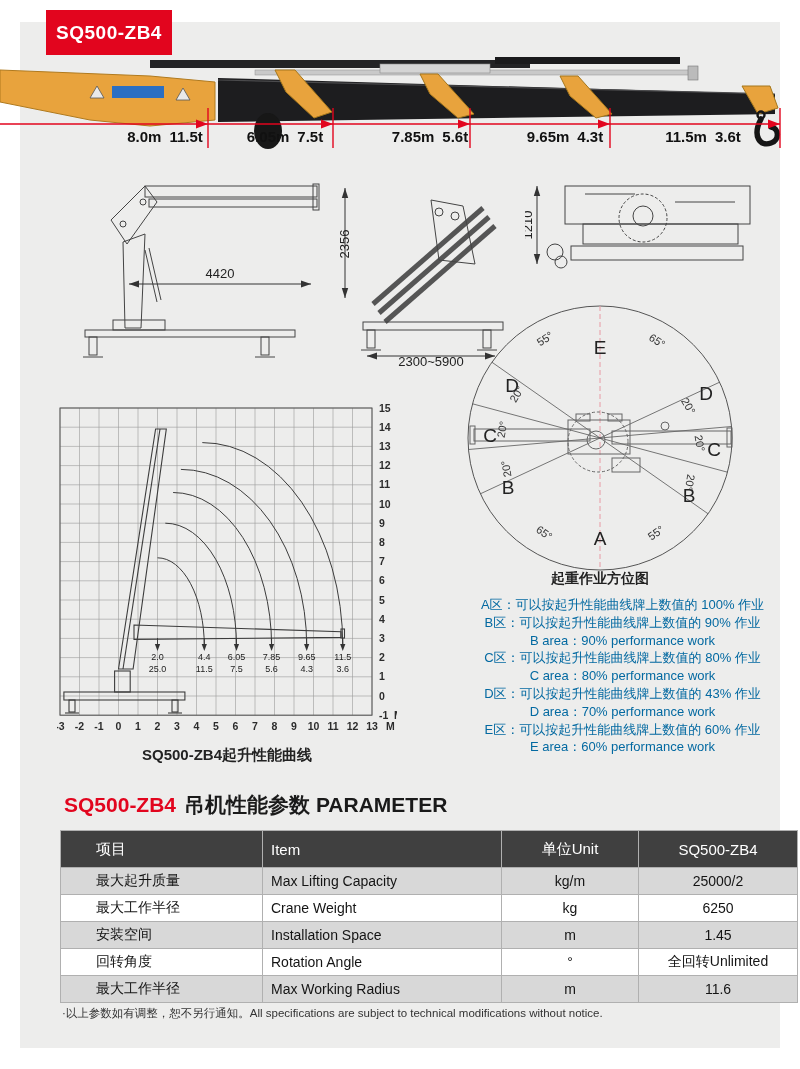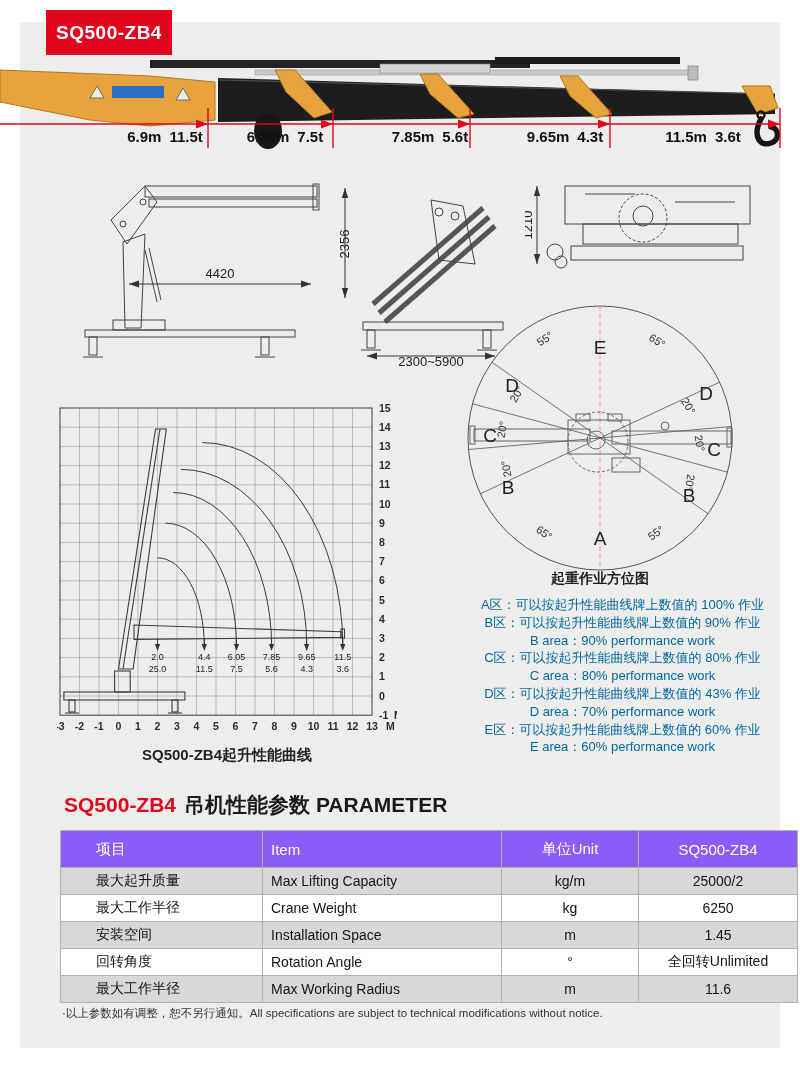--- a/index.html
+++ b/index.html
@@ -12,21 +12,21 @@
   .seg-label{top:128px;width:130px;text-align:center;font-size:15px;font-weight:bold;color:#111;}
   .seg-label span{margin:0 4px;}
   .dim-label{font-size:13px;fill:#222;}
   .caption{font-weight:bold;font-size:14px;color:#222;text-align:center;}
   #rose-caption{left:450px;top:570px;width:300px;}
   #chart-caption{left:57px;top:746px;width:340px;font-size:15px;}
   #zones{left:455px;top:596px;width:335px;font-size:13px;line-height:17.8px;color:#0369a1;text-align:center;}
   #param-heading{left:64px;top:791px;font-size:21px;font-weight:bold;}
   #param-heading .model{color:#e2051e;margin-right:8px;}
   #param-table{left:60px;top:830px;width:690px;border-collapse:collapse;table-layout:fixed;}
-  #param-table th{background:#8b5cf6;color:#fff;font-weight:400;font-size:15px;height:36px;}
+  #param-table th{background:#404040;color:#fff;font-weight:400;font-size:15px;height:36px;}
   #param-table td{font-size:14px;height:26px;text-align:center;color:#141414;}
   #param-table th,#param-table td{border:1px solid #b0b0b0;padding:0;}
   #param-table tr.gray{background:#d8d8d8;}
   #param-table tr.white{background:#fff;}
   #param-table .c1{width:166px;text-align:left;padding-left:35px;}
   #param-table .c2{width:230px;text-align:left;padding-left:8px;}
   #param-table .c3{width:136px;}
   #param-table .c4{width:158px;}
   th.c1,th.c2{text-align:left;}
   #footnote{left:62px;top:1006px;width:700px;font-size:11.5px;color:#333;}
@@ -80,21 +80,21 @@
   <g fill="#e2051e">
     <polygon points="208,68 196,63.5 196,72.5"></polygon>
     <polygon points="333,68 321,63.5 321,72.5"></polygon>
     <polygon points="470,68 458,63.5 458,72.5"></polygon>
     <polygon points="610,68 598,63.5 598,72.5"></polygon>
     <polygon points="780,68 768,63.5 768,72.5"></polygon>
   </g>
 </svg>
 
 <div class="abs seg-label" style="left:100px">
-  <span>6.9m</span><span>11.5t</span>
+  <span>8.0m</span><span>11.5t</span>
 </div>
 <div class="abs seg-label" style="left:220px">
   <span>6.05m</span><span>7.5t</span>
 </div>
 <div class="abs seg-label" style="left:365px">
   <span>7.85m</span><span>5.6t</span>
 </div>
 <div class="abs seg-label" style="left:500px">
   <span>9.65m</span><span>4.3t</span>
 </div>

